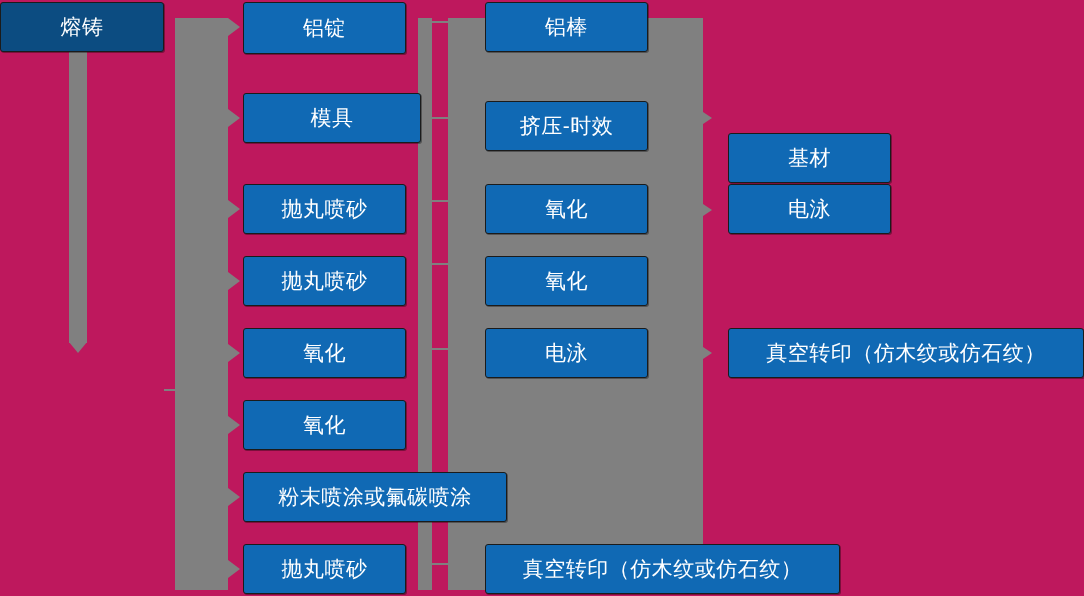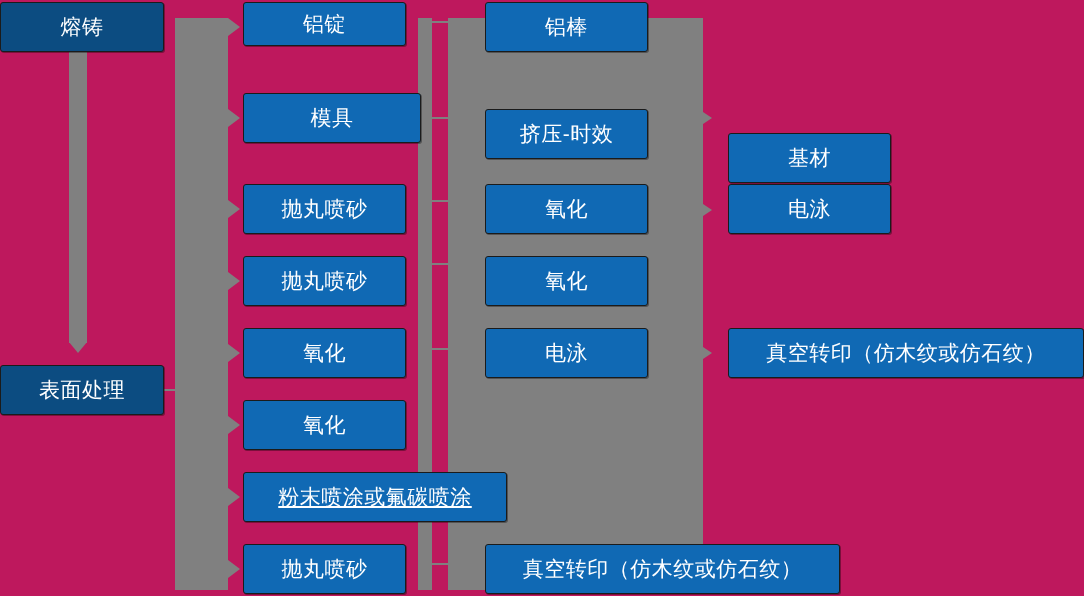--- a/index.html
+++ b/index.html
@@ -102,53 +102,50 @@
 
   <div class="gray" style="left:448px; top:18px; width:255px; height:572px;"></div>
 
   <div class="thin-arrow-right" style="left:703px; top:112px;"></div>
   <div class="thin-arrow-right" style="left:703px; top:204px;"></div>
   <div class="thin-arrow-right" style="left:703px; top:347px;"></div>
 
   <div class="node dark" style="left:0px; top:2px; width:164px; height:50px;">
     <span>熔铸</span>
   </div>
-  <div class="node dark" style="left:0px; top:365px; width:164px; height:50px;">
-    <span>表面处理</span>
-  </div>
 
-  <div class="node light" style="left:243px; top:2px; width:163px; height:44px;">
+  <div class="node light" style="left:243px; top:2px; width:163px; height:52px;">
     <span>铝锭</span>
   </div>
   <div class="node light" style="left:243px; top:93px; width:178px; height:50px;">
     <span>模具</span>
   </div>
   <div class="node light" style="left:243px; top:184px; width:163px; height:50px;">
     <span>抛丸喷砂</span>
   </div>
   <div class="node light" style="left:243px; top:256px; width:163px; height:50px;">
     <span>抛丸喷砂</span>
   </div>
   <div class="node light" style="left:243px; top:328px; width:163px; height:50px;">
     <span>氧化</span>
   </div>
   <div class="node light" style="left:243px; top:400px; width:163px; height:50px;">
     <span>氧化</span>
   </div>
-  <div class="node light" style="left:243px; top:472px; width:264px; height:50px;text-decoration:underline;">
+  <div class="node light" style="left:243px; top:472px; width:264px; height:50px;">
     <span>粉末喷涂或氟碳喷涂</span>
   </div>
   <div class="node light" style="left:243px; top:544px; width:163px; height:50px;">
     <span>抛丸喷砂</span>
   </div>
 
   <div class="node light" style="left:485px; top:2px; width:163px; height:50px;">
     <span>铝棒</span>
   </div>
-  <div class="node light" style="left:485px; top:109px; width:163px; height:50px;">
+  <div class="node light" style="left:485px; top:101px; width:163px; height:50px;">
     <span>挤压-时效</span>
   </div>
   <div class="node light" style="left:485px; top:184px; width:163px; height:50px;">
     <span>氧化</span>
   </div>
   <div class="node light" style="left:485px; top:256px; width:163px; height:50px;">
     <span>氧化</span>
   </div>
   <div class="node light" style="left:485px; top:328px; width:163px; height:50px;">
     <span>电泳</span>

